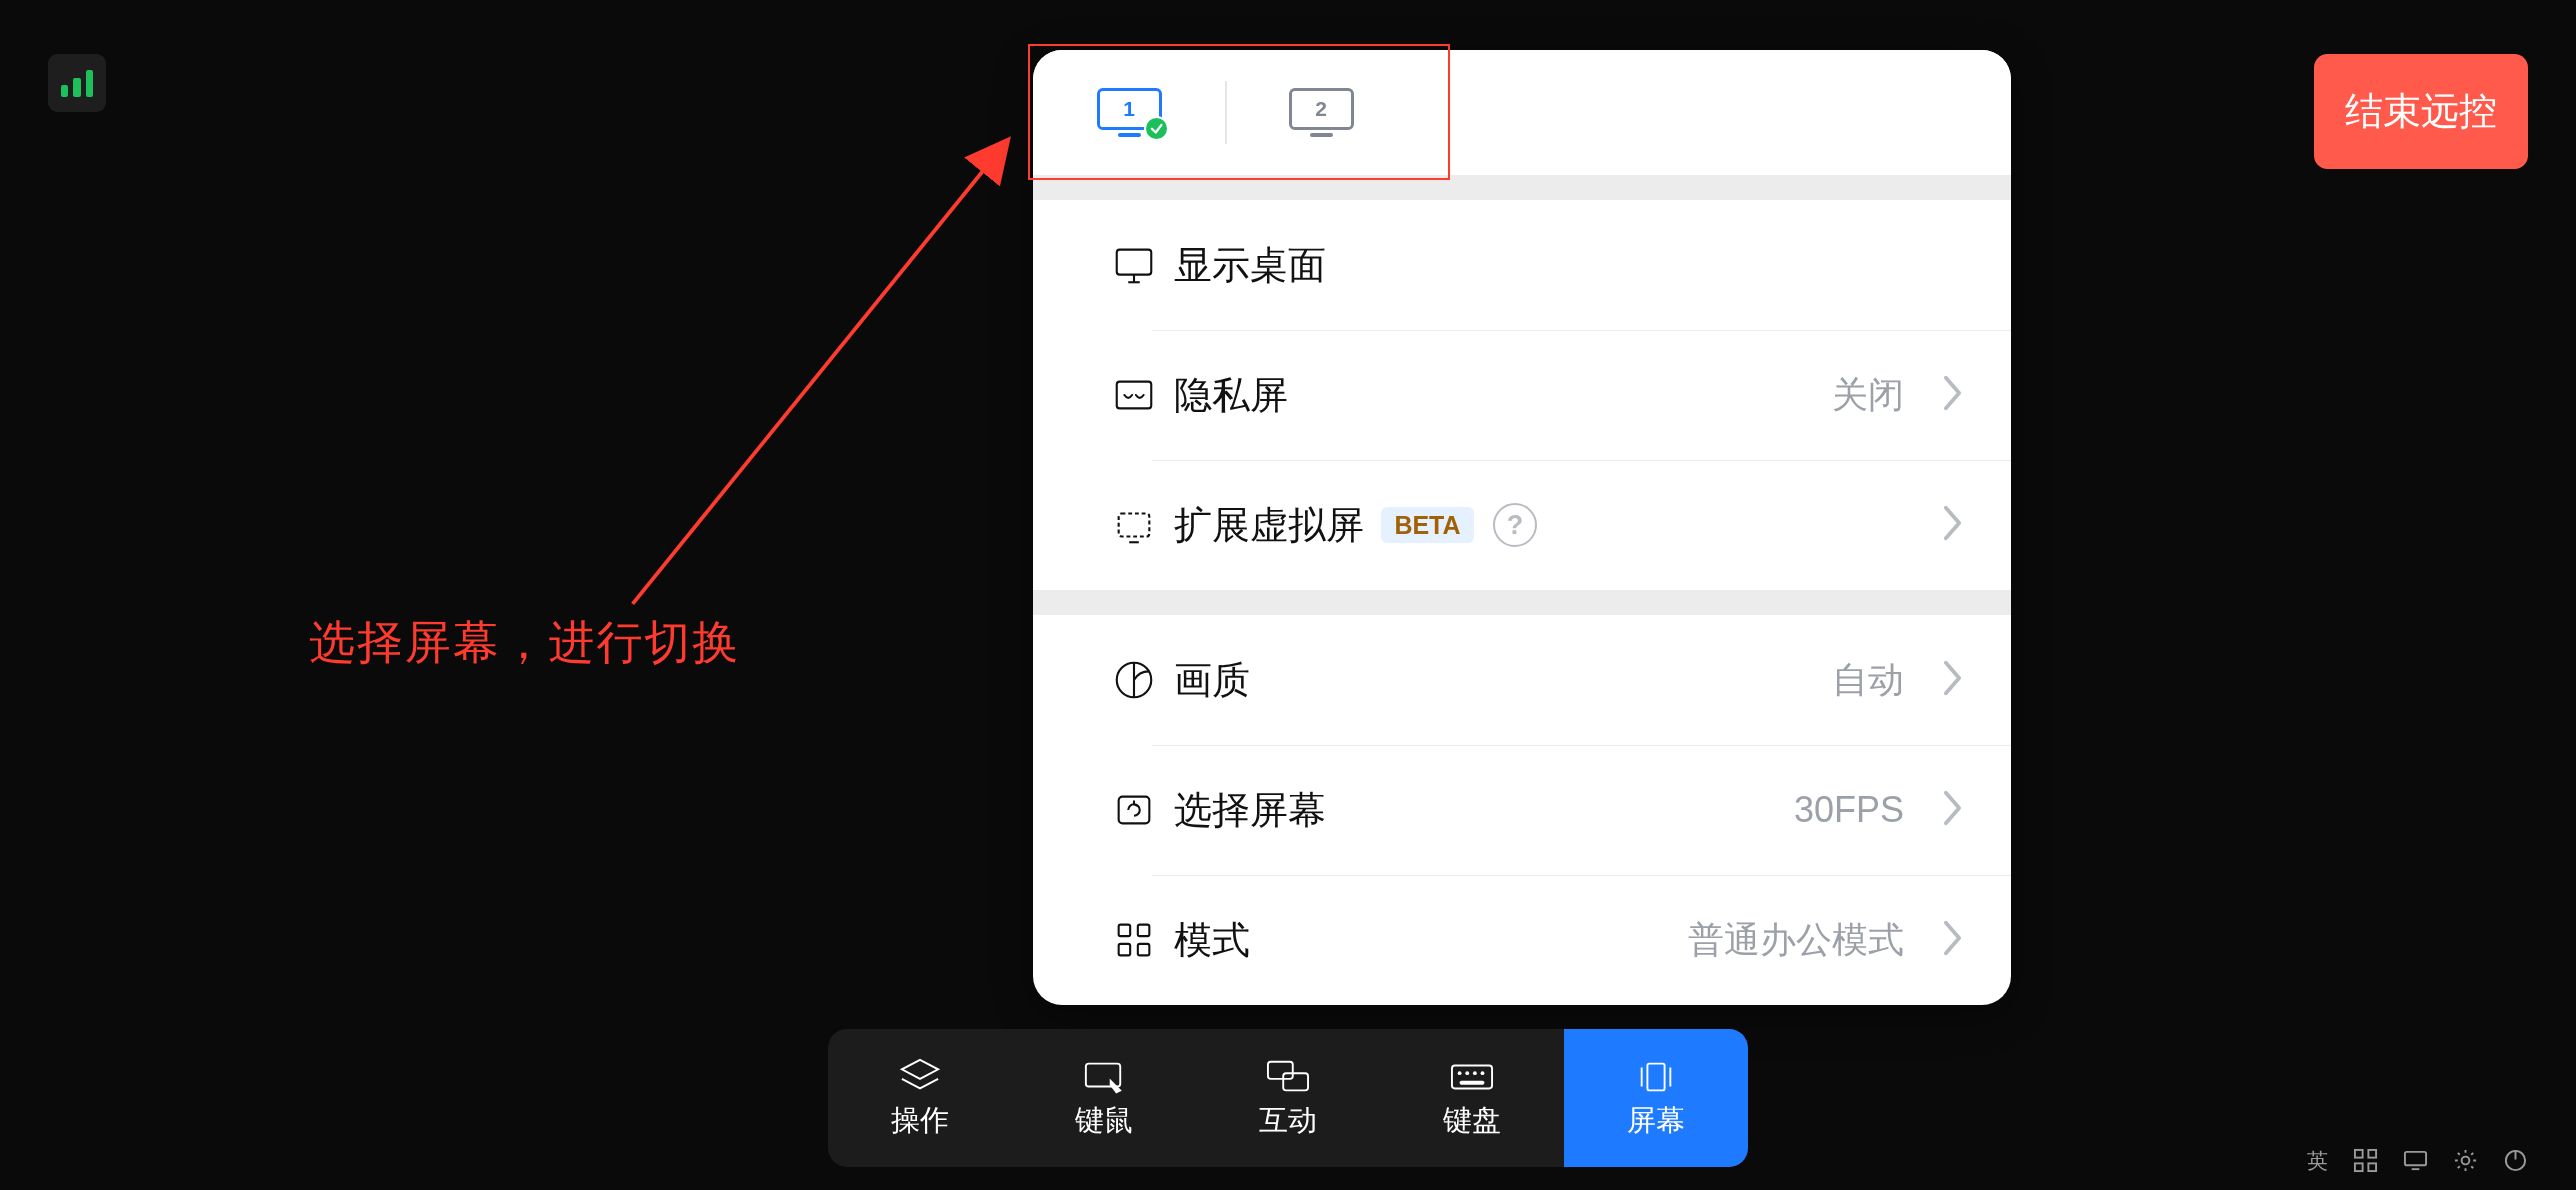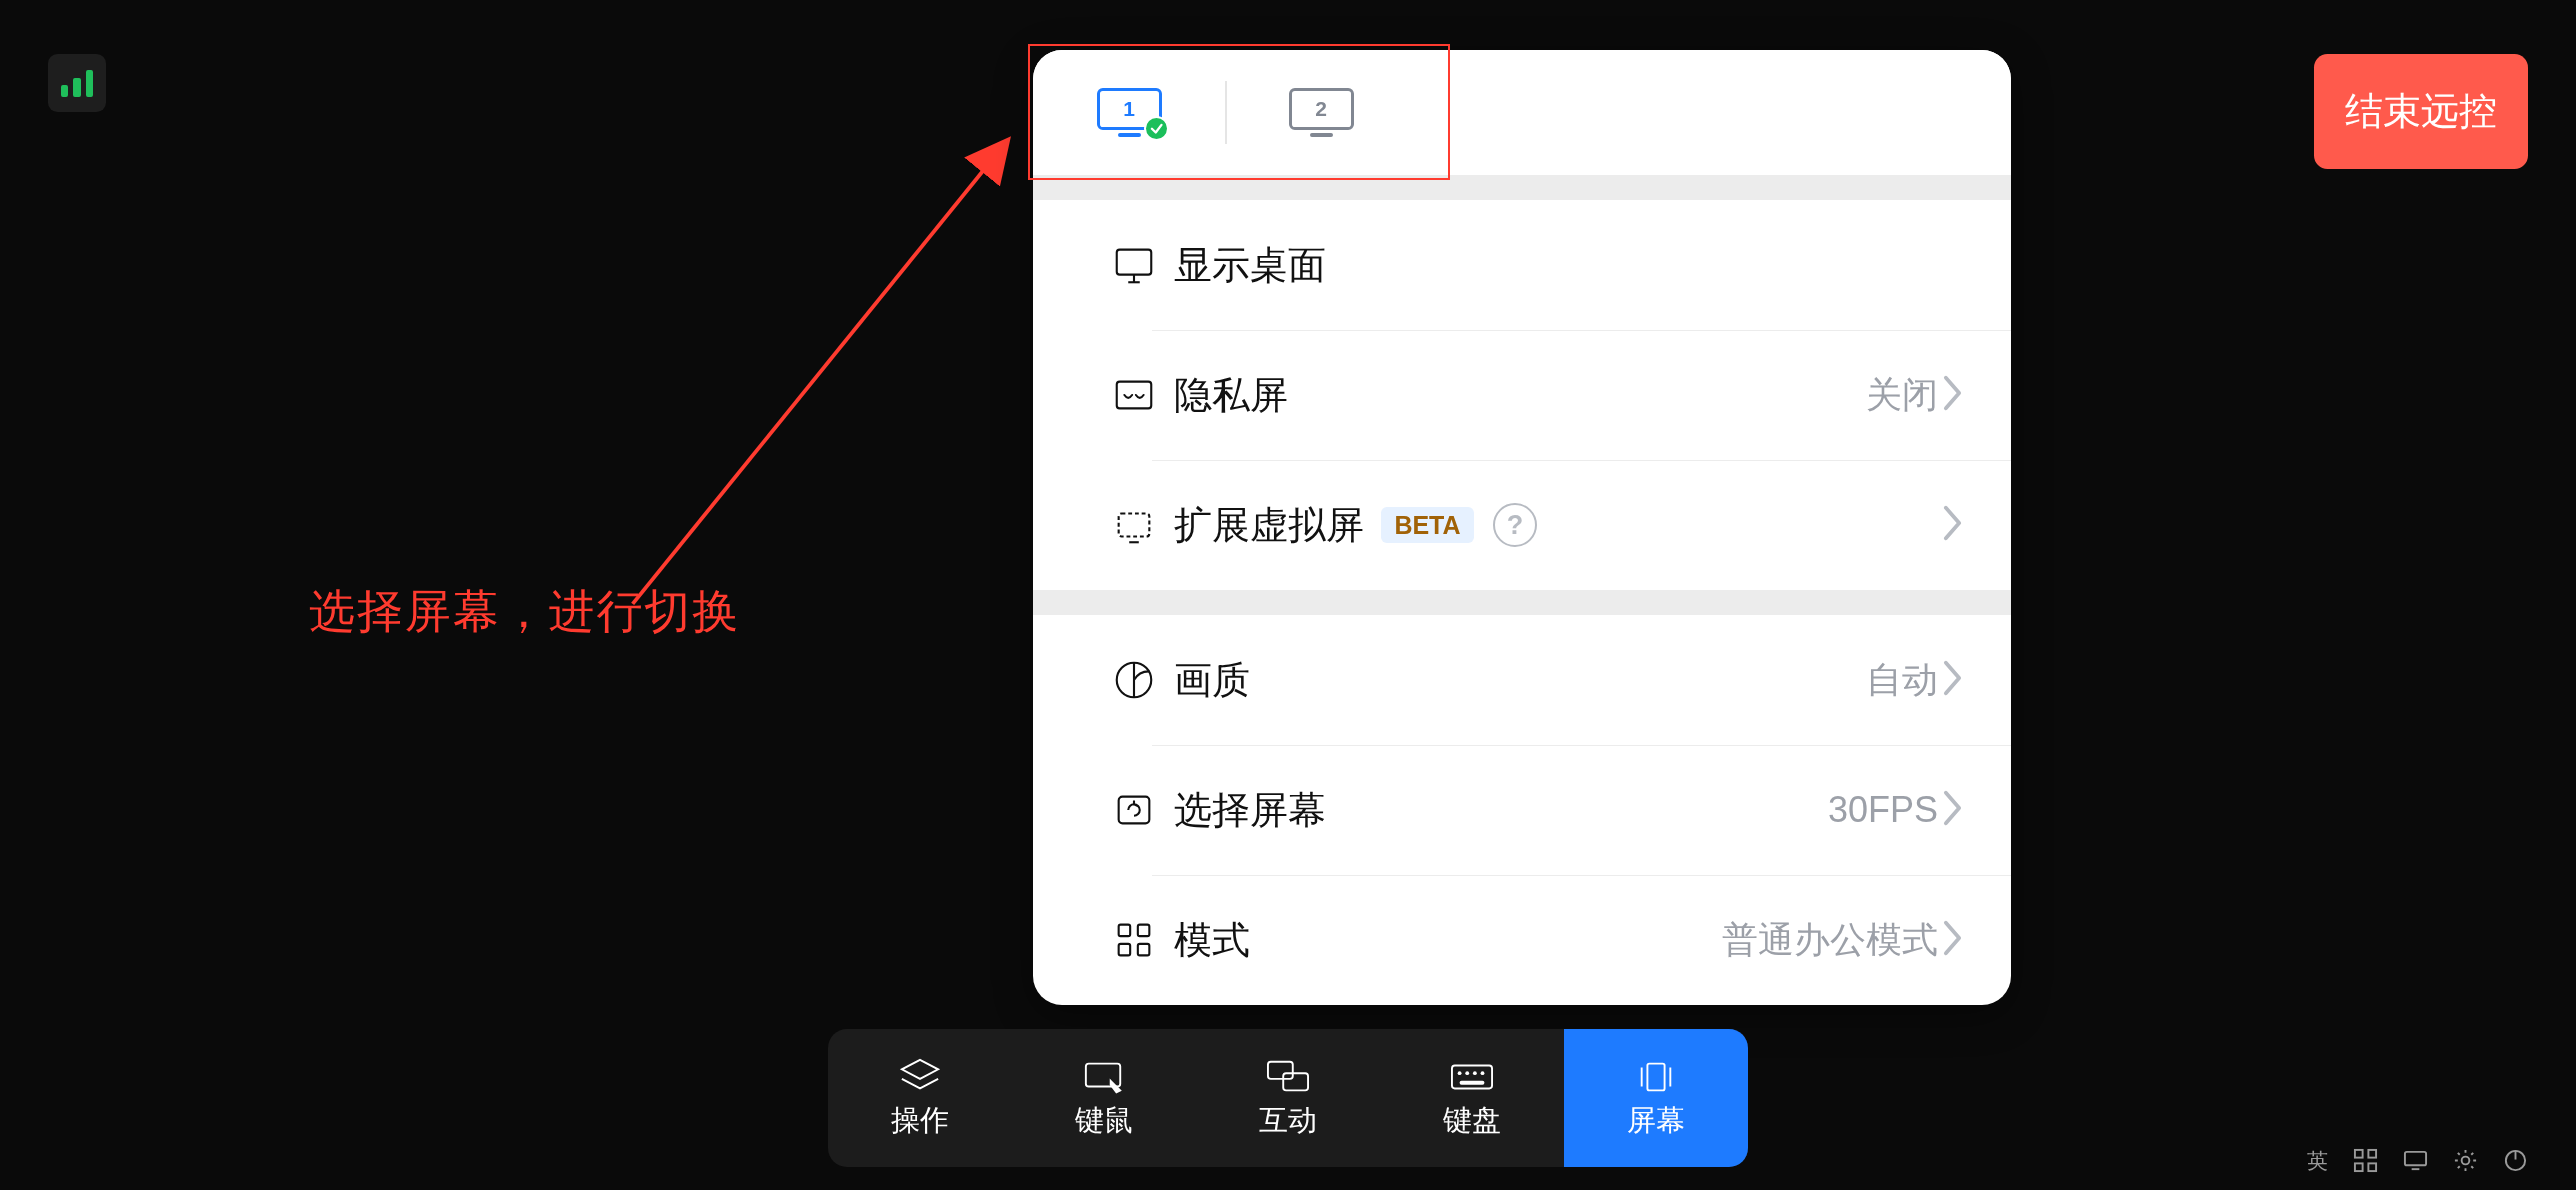--- a/index.html
+++ b/index.html
@@ -55,21 +55,21 @@
   gap: 25px;
   align-items: center;
   color: #9a9a9a;
   font-size: 21px;
 }
 .status-tray svg { width: 25px; height: 25px; }
 
 
 .annotation-text {
   position: absolute;
-  top: 581px;
+  top: 612px;
   left: 309px;
   color: #ff3b2f;
   font-size: 46px;
   letter-spacing: 1.9px;
 }
 .arrow-svg {
   position: absolute;
   top: 125px;
   left: 594px;
   width: 537px;
@@ -152,21 +152,21 @@
 }
 .row + .row::before {
   content:""; position:absolute; top:0; left:119px; right:0; height:1px; background:#ececec;
 }
 .row-icon {
   width: 81px; display:flex; align-items:center; justify-content:center;
 }
 .row-icon svg { width:46px; height:46px; stroke:#111; fill:none; stroke-width:2.2; }
 .row-label { font-size: 38px; color:#111; font-weight:500; flex:0 0 auto; }
 .spacer { flex:1; }
-.row-value { font-size: 36px; color:#9ca0a8; margin-right: 2px; }
+.row-value { font-size: 36px; color:#9ca0a8; margin-right: 36px; }
 .chev { color:#b7bbc2; }
 .chev svg { width:25px; height:38px; }
 
 .beta-badge {
   margin-left: 17px;
   background:#e6f1ff; color:#a16207;
   font-size:25px; font-weight:600;
   padding:3.8px 13.4px; border-radius:5.8px;
 }
 .help-circle {

